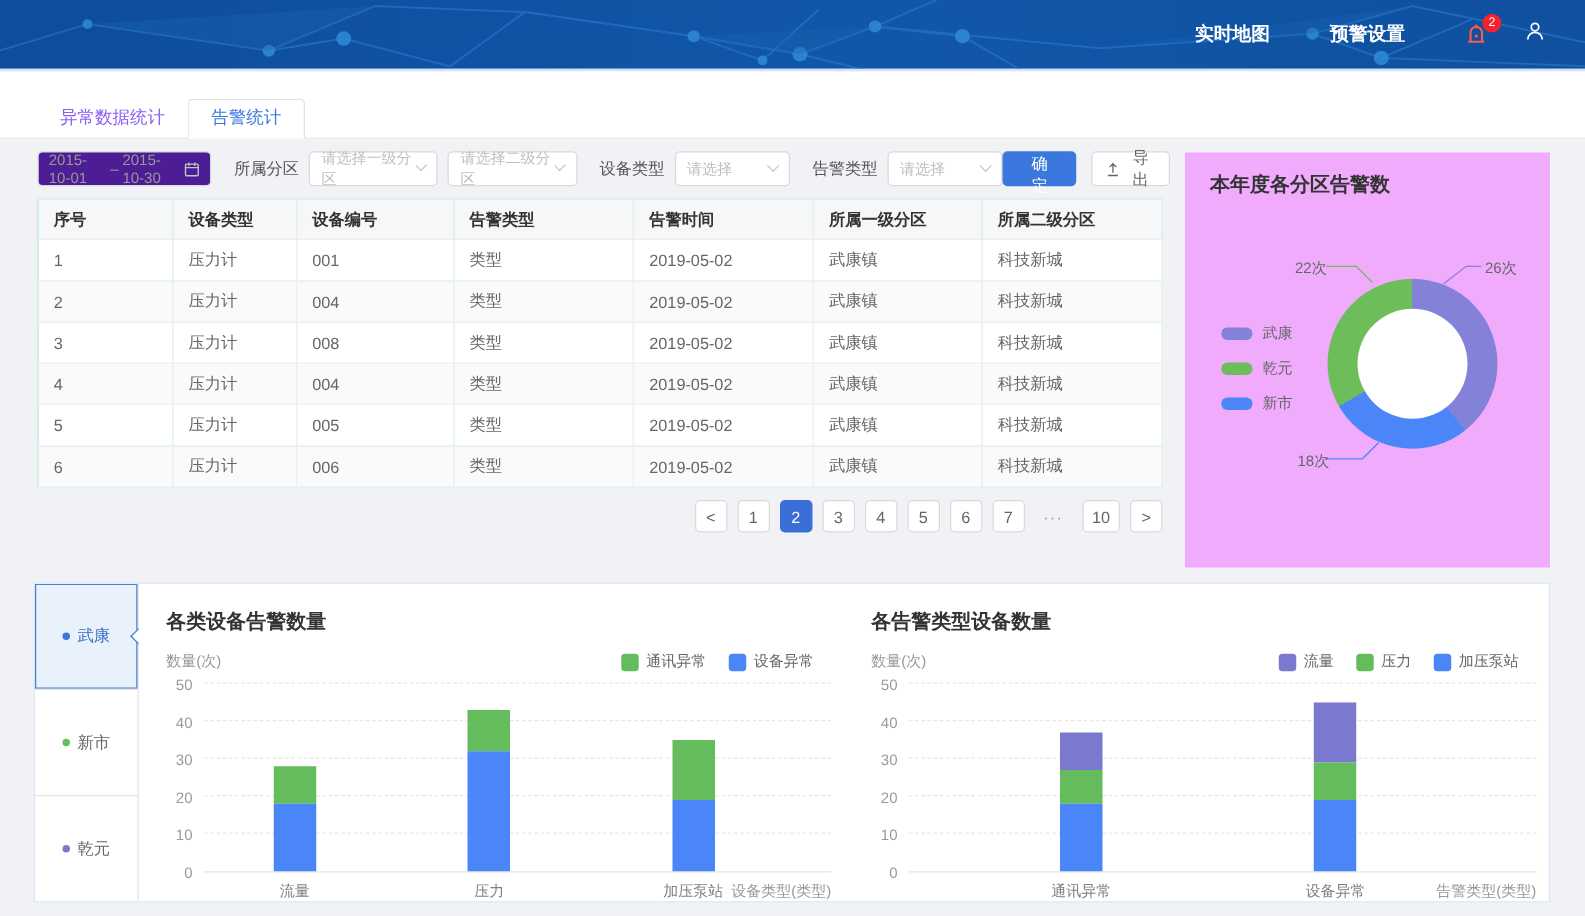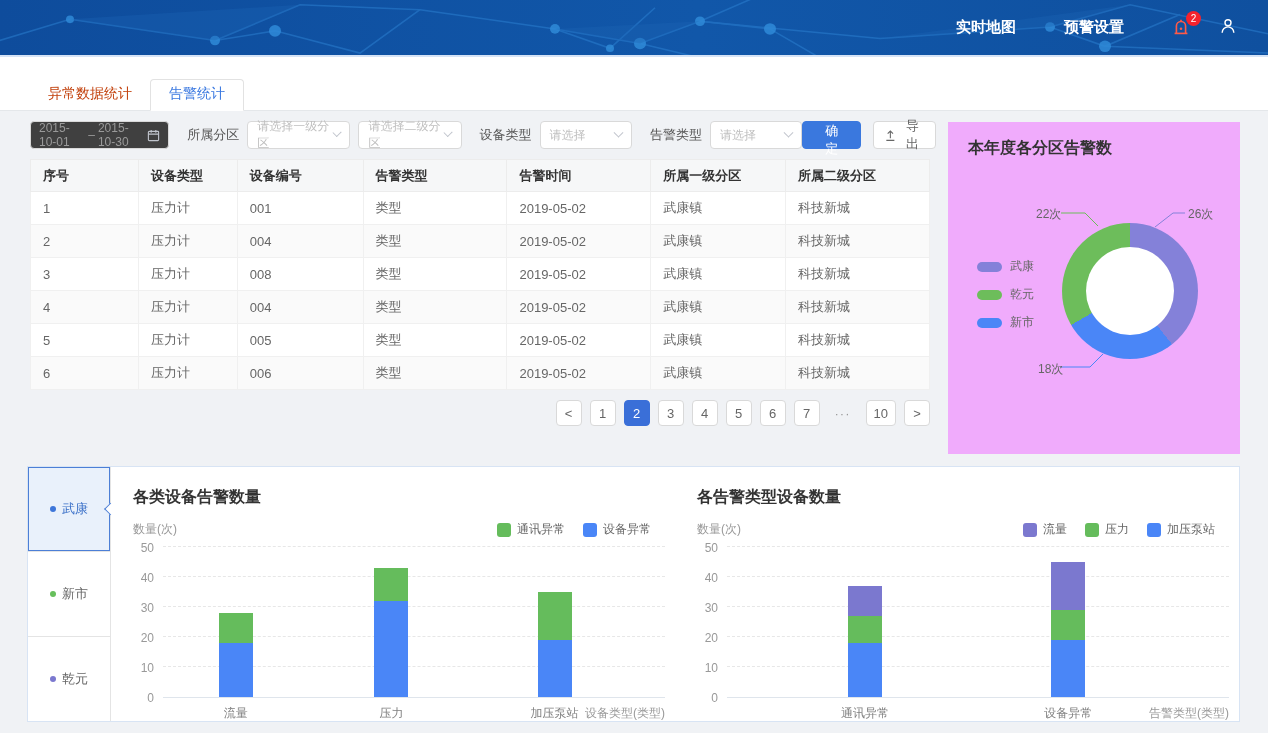--- a/index.html
+++ b/index.html
@@ -11,31 +11,31 @@
   .nav-pattern { position:absolute; inset:0; width:100%; height:100%; }
   .nav-menu { margin-left:auto; display:flex; align-items:stretch; position:relative; z-index:2;font-weight:bold; }
   .nav-item { display:flex; align-items:center; padding:0 24px; color:#fff; font-size:15px; cursor:pointer; }
   .nav-item.active { background:rgba(255,255,255,.24); }
   .nav-icons { position:relative; z-index:2; display:flex; align-items:center; gap:24px; padding:0 30px 0 22px; }
   .bell-wrap { position:relative; width:24px; height:24px; cursor:pointer; }
   .badge { position:absolute; top:-5px; right:-7px; min-width:15px; height:15px; border-radius:8px; background:#f5222d; color:#fff; font-size:10px; line-height:15px; text-align:center; padding:0 3px; }
 
   
   .tab-strip { background:#fff; padding:26px 0 0 30px; border-bottom:1px solid #e4e7ea; height:54px; display:flex; align-items:flex-end; }
-  .tab { font-size:14px; color:#c2410c; padding:5px 18px 7px; cursor:pointer; position:relative; }
+  .tab { font-size:14px; color:#8b5cf6; padding:5px 18px 7px; cursor:pointer; position:relative; }
   .tab.active { color:#3a78e0; background:#fff; border:1px solid #e2e2e2; border-bottom:1px solid #fff; border-radius:4px 4px 0 0; margin-bottom:-1px; }
 
   
   .content { padding:0 28px 0 27px; }
   .content-row { display:flex; align-items:flex-start; }
   .left-col { width:906px; margin-left:3px; }
 
   
   .filter-row { display:flex; align-items:center; margin-top:10px; height:28px; }
-  .date-box { width:152px; height:28px; background:#404040; border:1px solid #d9d9d9; border-radius:4px; display:flex; align-items:center; padding:0 8px; font-size:12px; color:#999; gap:3px; cursor:pointer; }
+  .date-box { width:152px; height:28px; background:#4c1d95; border:1px solid #d9d9d9; border-radius:4px; display:flex; align-items:center; padding:0 8px; font-size:12px; color:#999; gap:3px; cursor:pointer; }
   .date-box .cal { margin-left:auto; display:flex; }
   .f-label { font-size:13px; color:#555; margin:0 8px 0 18px; white-space:nowrap; }
   .select { height:28px; background:#fff; border:1px solid #d9d9d9; border-radius:4px; display:flex; align-items:center; justify-content:space-between; padding:0 9px; font-size:12px; color:#bfbfbf; cursor:pointer; }
   .sel-l { width:112px; } .sel-s { width:100px; }
   .sel-gap { margin-left:8px; }
   .chev { width:7px; height:7px; border-right:1px solid #c0c4cc; border-bottom:1px solid #c0c4cc; transform:rotate(45deg) translate(-2px,-2px); }
   .btn-primary { margin-left:auto; height:28px; padding:0 15px; background:#3a78de; border:1px solid #3a78de; border-radius:4px; color:#fff; font-size:13px; cursor:pointer; }
   .btn-export { margin-left:12px; height:28px; padding:0 11px; background:#fff; border:1px solid #d9d9d9; border-radius:4px; color:#666; font-size:13px; display:flex; align-items:center; gap:5px; cursor:pointer; }
 
   

